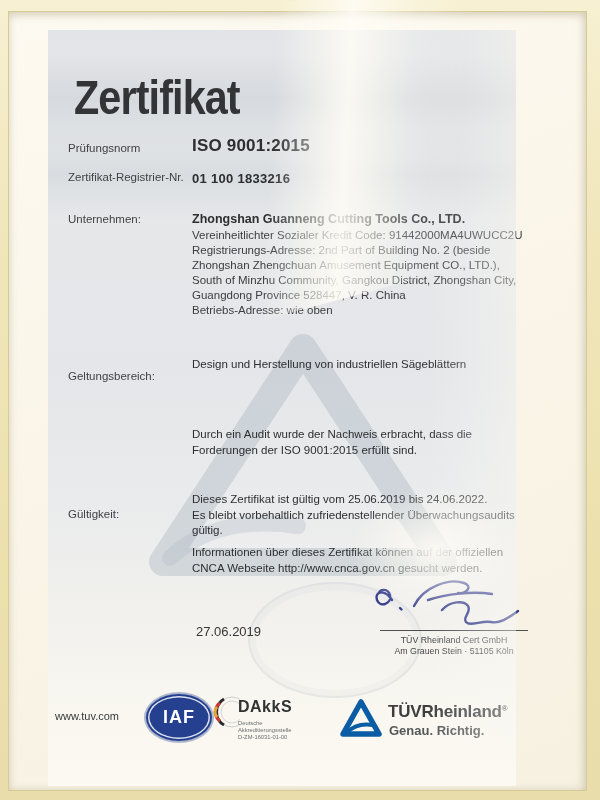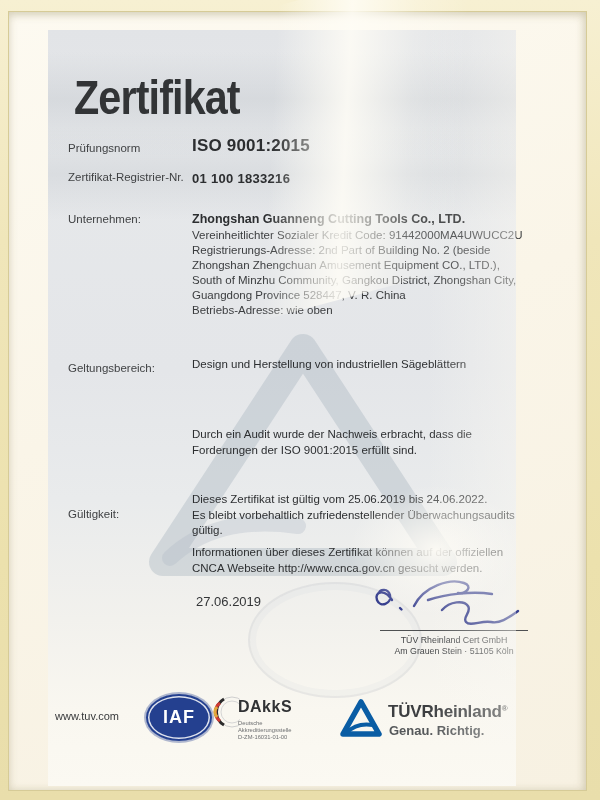--- a/index.html
+++ b/index.html
@@ -32,27 +32,27 @@
     letter-spacing:-1px;transform:scaleX(.86);transform-origin:left top;}
   .lbl{position:absolute;left:20px;font-size:11.5px;color:#404244;}
   .val{position:absolute;left:144px;color:#2c2e30;}
   .v-norm{top:106px;font-size:17px;font-weight:700;letter-spacing:.2px;}
   .l-norm{top:112px;}
   .v-reg{top:141px;font-size:13px;font-weight:700;letter-spacing:.3px;}
   .l-reg{top:141px;}
   .l-comp{top:183px;}
   .v-compname{top:182px;font-size:12.5px;font-weight:700;}
   .v-addr{top:198px;font-size:11.5px;line-height:15px;white-space:pre;color:#3b3d3f;}
-  .l-scope{top:332px;}
+  .l-scope{top:340px;}
   .v-scope{top:328px;font-size:11.5px;white-space:pre;}
   .v-audit{top:397px;font-size:11.5px;line-height:15.5px;white-space:pre;}
   .l-valid{top:478px;}
   .v-valid{top:462px;font-size:11.5px;line-height:15.5px;white-space:pre;}
   .v-info{top:515px;font-size:11.5px;line-height:15.5px;white-space:pre;}
-  .issue-date{position:absolute;left:148px;top:564px;font-size:13px;color:#333537;}
+  .issue-date{position:absolute;left:148px;top:594px;font-size:13px;color:#333537;}
   .sig-svg{position:absolute;left:322px;top:546px;}
   .sig-line{position:absolute;left:332px;top:600px;width:148px;border-top:1.2px solid #4e5052;}
   .issuer{position:absolute;left:322px;top:605px;width:168px;text-align:center;
     font-size:8.8px;line-height:11px;color:#46484a;}
   .website{position:absolute;left:7px;top:680px;font-size:11px;color:#37393b;}
   .iaf{position:absolute;left:98px;top:664px;width:66px;height:47px;border-radius:50%;
     background:#24408f;display:flex;align-items:center;justify-content:center;
     box-shadow:inset 0 0 0 2px #24408f, inset 0 0 0 3.5px rgba(255,255,255,.85), 0 0 0 2px rgba(36,64,143,.35);}
   .iaf span{color:#fff;font-weight:700;font-size:18px;letter-spacing:1px;}
   .dakks{position:absolute;left:162px;top:664px;}

